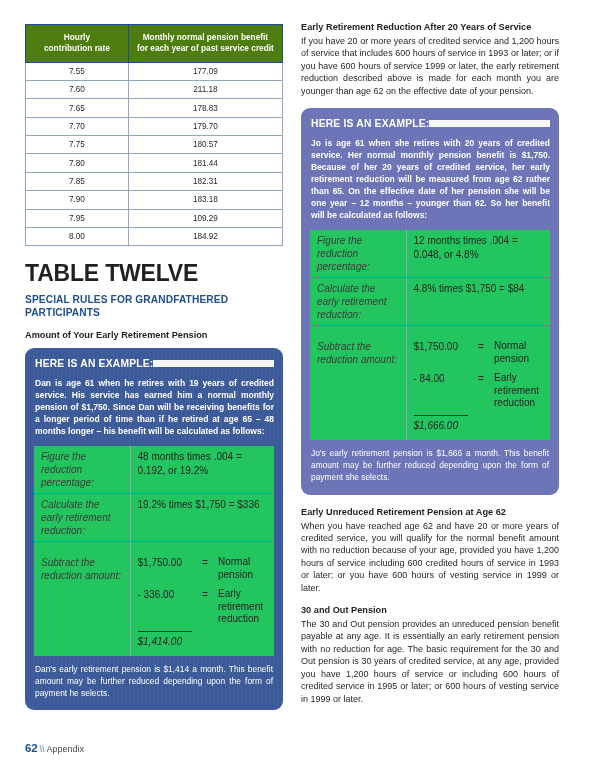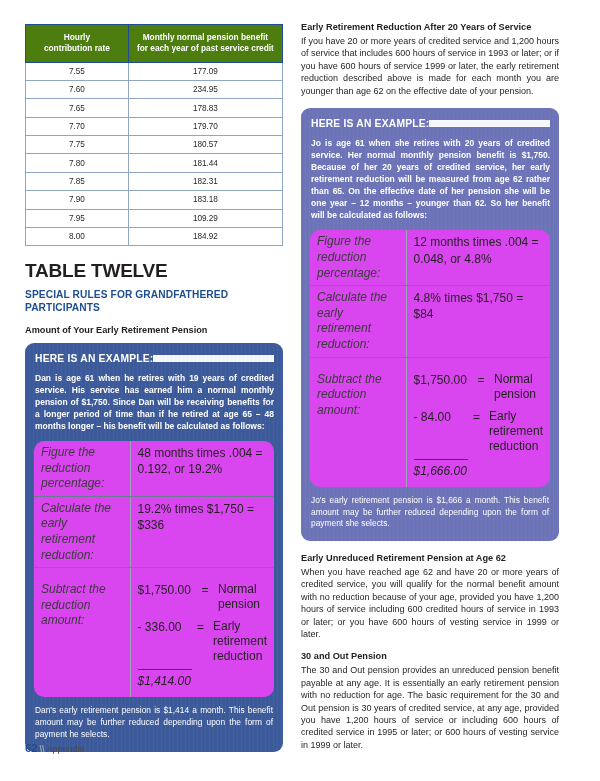--- a/index.html
+++ b/index.html
@@ -54,21 +54,21 @@
     padding: 4.2px 5px;
     text-align: center;
     color: #231f20;
     font-size: 8.2px;
   }
 
   
   h1.table-title {
     font-family: "Liberation Sans", sans-serif;
     font-weight: bold;
-    font-size: 19px;
+    font-size: 23px;
     letter-spacing: -0.2px;
     color: #231f20;
     margin: 14px 0 7px 0;
     text-transform: uppercase;
   }
   h2.section-sub {
     color: #1e4e8f;
     font-size: 10.2px;
     font-weight: bold;
     line-height: 1.25;
@@ -154,26 +154,25 @@
     line-height: 1.4;
     margin: 8px 1px 1px 1px;
     text-align: justify;
     position: relative;
     z-index: 2;
   }
 
   
   .calc-table {
     width: 100%;
-    background: #d946ef;
+    background: #22c55e;
     border-collapse: collapse;
     position: relative;
     z-index: 2;
-    font-size: 12px;
-    border-radius: 10px;
+    font-size: 10px;
   }
   .calc-table td {
     vertical-align: top;
     padding: 5px 7px;
   }
   .calc-table td.lbl {
     width: 40%;
     font-style: italic;
     color: #3b3b3b;
     line-height: 1.3;
@@ -257,21 +256,21 @@
             </th>
           </tr>
         </thead>
         <tbody>
           <tr>
             <td>7.55</td>
             <td>177.09</td>
           </tr>
           <tr>
             <td>7.60</td>
-            <td>234.95</td>
+            <td>211.18</td>
           </tr>
           <tr>
             <td>7.65</td>
             <td>178.83</td>
           </tr>
           <tr>
             <td>7.70</td>
             <td>179.70</td>
           </tr>
           <tr>

